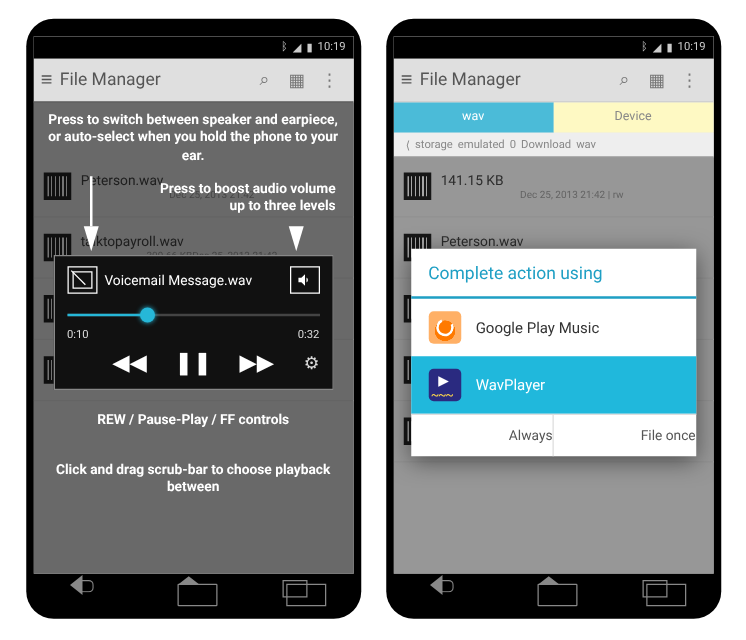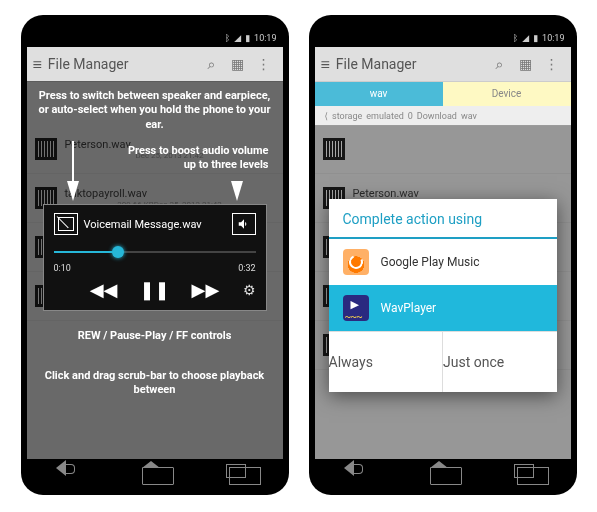--- a/index.html
+++ b/index.html
@@ -100,21 +100,21 @@
   .chooser-title { color: #1e9fc4; font-size: 14px; padding: 12px 14px 10px; border-bottom: 2px solid #1e9fc4; }
   .chooser-item { display: flex; align-items: center; padding: 10px 14px; font-size: 12px; color: #333; gap: 12px; cursor: pointer; }
   .chooser-item.sel { background: #20b8dc; color: #fff; }
   .app-icon { width: 26px; height: 26px; border-radius: 4px; display:flex; align-items:center; justify-content:center; font-size:16px; }
   .app-icon.gpm { background: radial-gradient(circle at 50% 60%, #ff7a00 40%, #ffb066 41%); position:relative; }
   .app-icon.gpm::after{ content:''; width:10px; height:10px; border:2px solid #fff; border-radius:50%; border-top-color:transparent; transform:rotate(20deg);}
   .app-icon.wp { background: #2a2a80; color:#ffd84a; position:relative; overflow:hidden;}
   .app-icon.wp::before { content:'▶'; color:#fff; font-size:11px; position:absolute; top:3px; left:8px;}
   .app-icon.wp::after { content:'~~~'; color:#ffd84a; font-size:10px; position:absolute; bottom:-1px; left:2px; letter-spacing:-1px;}
   .chooser-buttons { display: flex; border-top: 1px solid #ddd; }
-  .chooser-buttons div { flex: 1; text-align: left; padding: 22px 0; font-size: 14px; color: #555; cursor: pointer; }
+  .chooser-buttons div { flex: 1; text-align: right; padding: 10px 0; font-size: 11px; color: #555; cursor: pointer; }
   .chooser-buttons div:first-child { border-right: 1px solid #ddd; }
 
   .navbar { position: absolute; bottom: 4px; left: 0; right: 0; height: 30px; display: flex; justify-content: space-around; align-items: center; }
   .navbar div { width: 30px; height: 16px; }
   .nav-back { border-left: 10px solid transparent; border-right: 0; border-top: 8px solid transparent; border-bottom: 8px solid transparent; position:relative;}
   .nav-back::after{content:''; position:absolute; left:-2px; top:-8px; width:0; height:0; border-top:8px solid transparent; border-bottom:8px solid transparent; border-right:10px solid #888;}
   .nav-back::before{content:''; position:absolute; left:6px; top:-4px; width:10px; height:8px; border:1px solid #888; border-left:none; border-radius:0 4px 4px 0;}
   .nav-home { width:16px; height:16px; border:1px solid #888; transform: rotate(0); position:relative; border-radius:1px;}
   .nav-home::before{content:''; position:absolute; top:-7px; left:-1px; width:0; height:0; border-left:9px solid transparent; border-right:9px solid transparent; border-bottom:7px solid #888;}
   .nav-recent { width:18px; height:12px; border:1px solid #888; position:relative;}
@@ -248,20 +248,27 @@
       <span>⟨</span>
       <span>storage</span>
       <span>emulated</span>
       <span>0</span>
       <span>Download</span>
       <span>wav</span>
     </div>
     <div class="filelist" style="top:96px;">
       <div class="row">
           <div class="fi"></div>
+          <div class="meta">
+            <div class="fname">141.15 KB</div>
+            <div class="finfo">
+              <span></span>
+              <span>Dec 25, 2013 21:42 | rw</span>
+            </div>
+          </div>
         </div>
       <div class="row">
           <div class="fi"></div>
           <div class="meta">
             <div class="fname">Peterson.wav</div>
             <div class="finfo">
               <span></span>
               <span>Dec 25, 2013 21:42 | rw</span>
             </div>
           </div>
@@ -304,21 +311,21 @@
       <div class="chooser-item">
         <div class="app-icon gpm"></div>
         <span>Google Play Music</span>
       </div>
       <div class="chooser-item sel">
         <div class="app-icon wp"></div>
         <span>WavPlayer</span>
       </div>
       <div class="chooser-buttons">
         <div>Always</div>
-        <div>Just once</div>
+        <div>File once</div>
       </div>
     </div>
   </div>
   <div class="navbar">
     <div class="nav-back"></div>
     <div class="nav-home"></div>
     <div class="nav-recent"></div>
   </div>
 </div>
 

